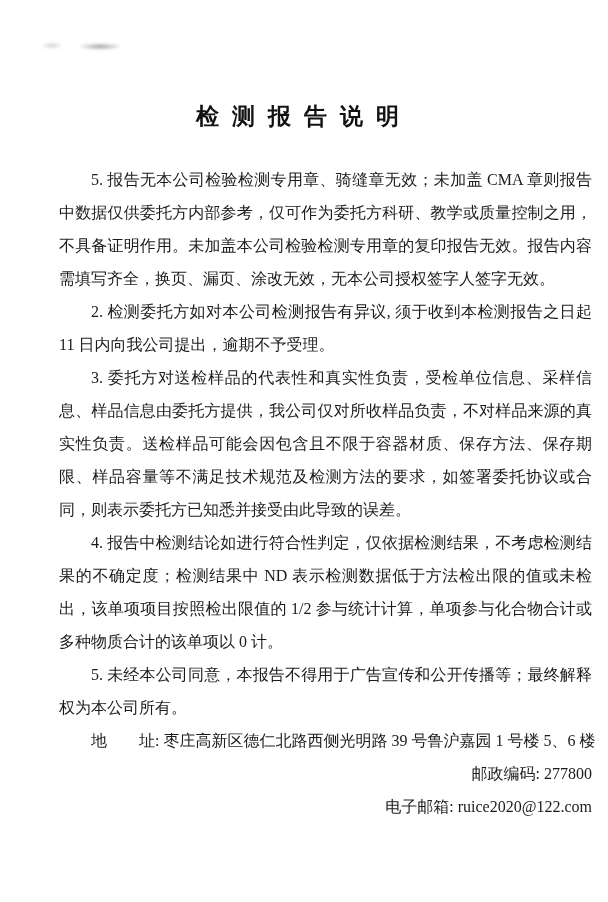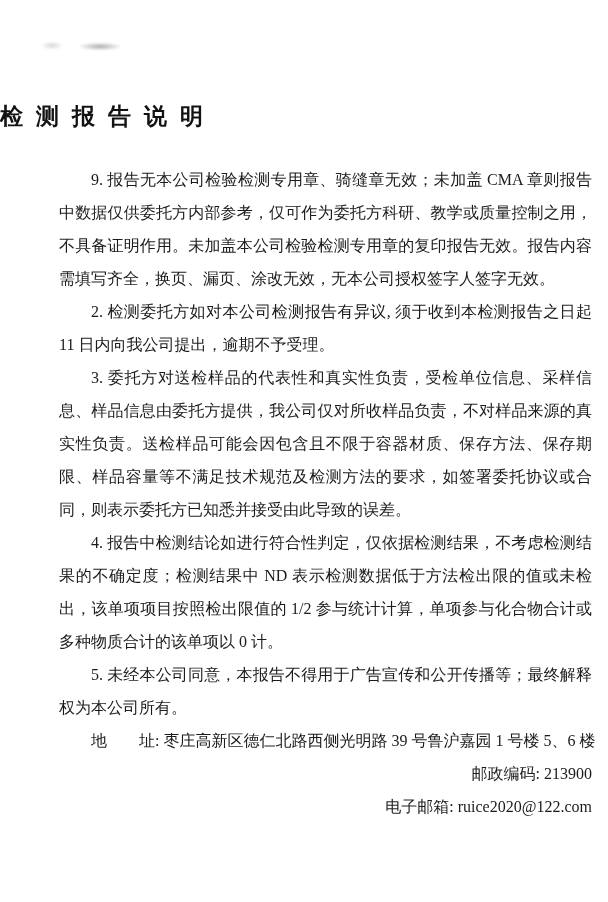--- a/index.html
+++ b/index.html
@@ -27,21 +27,21 @@
     left: 42px; top: 42px; width: 20px; height: 7px;
     background: radial-gradient(ellipse at center, rgba(160,160,160,0.45) 0%, rgba(190,190,190,0.2) 55%, rgba(255,255,255,0) 100%);
   }
   .smudge-2 {
     left: 80px; top: 43px; width: 40px; height: 7px;
     background: radial-gradient(ellipse at center, rgba(120,120,120,0.65) 0%, rgba(170,170,170,0.3) 55%, rgba(255,255,255,0) 100%);
   }
   .title {
     margin: 0;
     padding: 101px 0 0 0;
-    text-align: left;
+    text-align: center;
     font-size: 23px;
     font-weight: 700;
     letter-spacing: 13px;
     color: #121212;
   }
   .body {
     margin: 31px 16px 0 59px;
     width: 533px;
     font-size: 16px;
     line-height: 33px;
@@ -62,24 +62,24 @@
 <body>
 
 <div class="page">
 
   <div class="smudge smudge-1"></div>
   <div class="smudge smudge-2"></div>
 
   <h1 class="title">检测报告说明</h1>
 
   <div class="body">
-    <p class="para">9. 报告无本公司检验检测专用章、骑缝章无效；未加盖 CMA 章则报告中数据仅供委托方内部参考，仅可作为委托方科研、教学或质量控制之用，不具备证明作用。未加盖本公司检验检测专用章的复印报告无效。报告内容需填写齐全，换页、漏页、涂改无效，无本公司授权签字人签字无效。</p>
+    <p class="para">5. 报告无本公司检验检测专用章、骑缝章无效；未加盖 CMA 章则报告中数据仅供委托方内部参考，仅可作为委托方科研、教学或质量控制之用，不具备证明作用。未加盖本公司检验检测专用章的复印报告无效。报告内容需填写齐全，换页、漏页、涂改无效，无本公司授权签字人签字无效。</p>
     <p class="para">2. 检测委托方如对本公司检测报告有异议, 须于收到本检测报告之日起 11 日内向我公司提出，逾期不予受理。</p>
     <p class="para">3. 委托方对送检样品的代表性和真实性负责，受检单位信息、采样信息、样品信息由委托方提供，我公司仅对所收样品负责，不对样品来源的真实性负责。送检样品可能会因包含且不限于容器材质、保存方法、保存期限、样品容量等不满足技术规范及检测方法的要求，如签署委托协议或合同，则表示委托方已知悉并接受由此导致的误差。</p>
     <p class="para">4. 报告中检测结论如进行符合性判定，仅依据检测结果，不考虑检测结果的不确定度；检测结果中 ND 表示检测数据低于方法检出限的值或未检出，该单项项目按照检出限值的 1/2 参与统计计算，单项参与化合物合计或多种物质合计的该单项以 0 计。</p>
     <p class="para">5. 未经本公司同意，本报告不得用于广告宣传和公开传播等；最终解释权为本公司所有。</p>
 
     <p class="contact">地　　址: 枣庄高新区德仁北路西侧光明路 39 号鲁沪嘉园 1 号楼 5、6 楼</p>
-    <p class="contact">邮政编码: 213900</p>
+    <p class="contact">邮政编码: 277800</p>
     <p class="contact">电子邮箱: ruice2020@122.com</p>
   </div>
 
 </div>
 
 </body></html>

